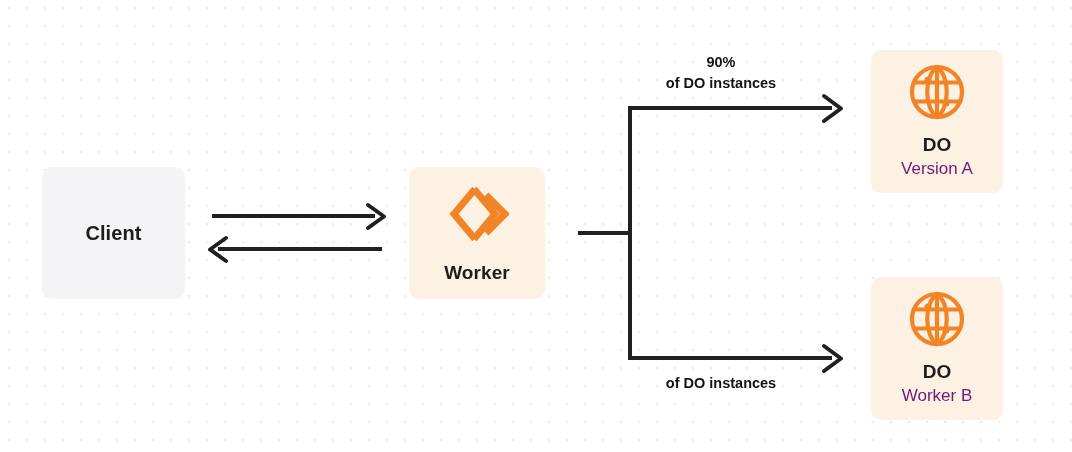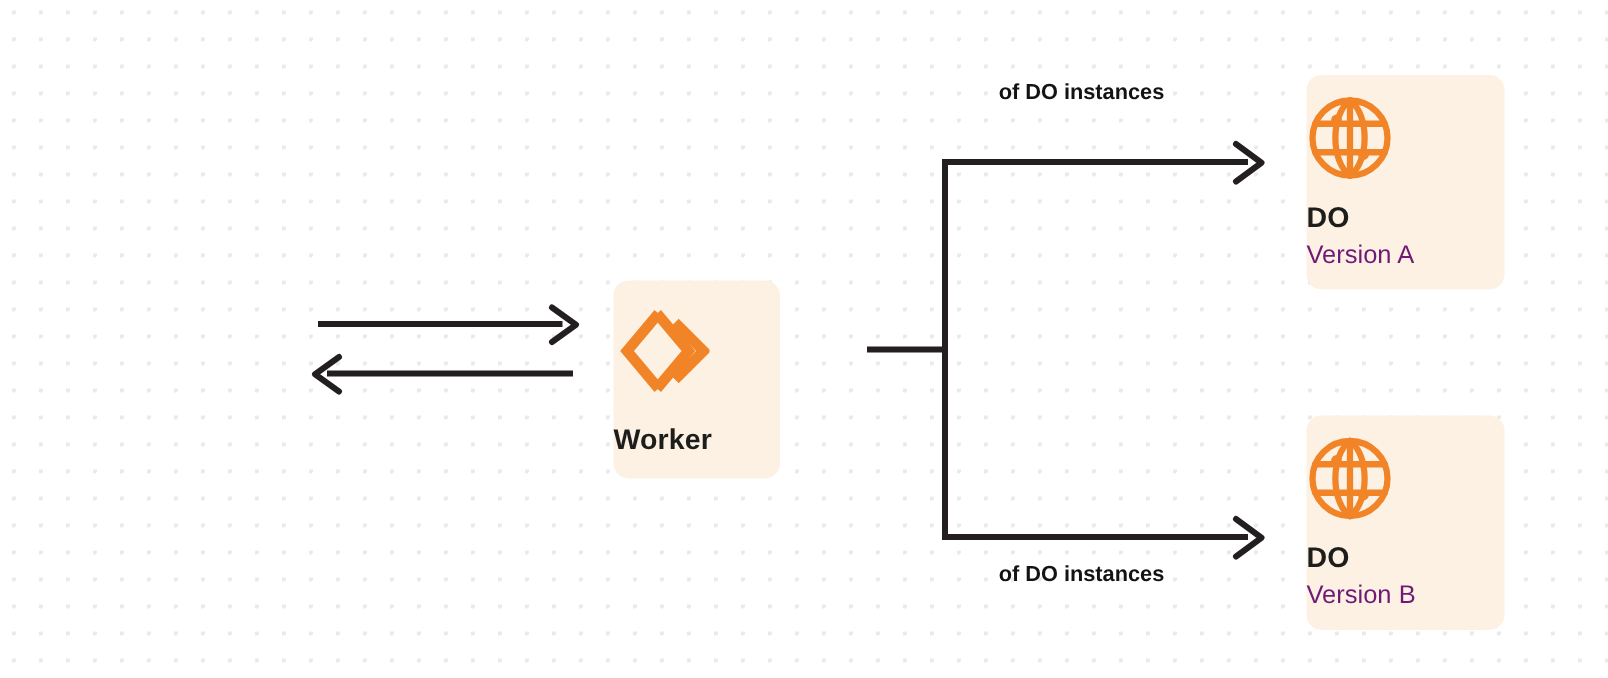--- a/index.html
+++ b/index.html
@@ -25,39 +25,38 @@
     background-position: 8px 7px;
   }
 
   
   .node {
     position: absolute;
     box-sizing: border-box;
     border-radius: 10px;
     display: flex;
     flex-direction: column;
-    align-items: flex-start;
+    align-items: center;
     justify-content: center;
   }
 
   .node-client {
     left: 42px;
     top: 167px;
     width: 143px;
     height: 132px;
     background-color: #f4f4f7;
   }
 
   .node-worker {
     left: 409px;
     top: 167px;
-    width: 111px;
+    width: 136px;
     height: 132px;
     background-color: #fdf1e4;
-    margin-top: 20px;
   }
 
   .node-do-a {
     left: 871px;
     top: 50px;
     width: 132px;
     height: 143px;
     background-color: #fdf1e4;
   }
 
@@ -171,20 +170,23 @@
       <line x1="628" y1="108" x2="832" y2="108" stroke="#231f20" stroke-width="4" stroke-linecap="butt"></line>
       <polyline points="824,96 841,108.5 824,121" fill="none" stroke="#231f20" stroke-width="4" stroke-linecap="round" stroke-linejoin="round"></polyline>
     </g>
 
     <g>
       <line x1="628" y1="358" x2="832" y2="358" stroke="#231f20" stroke-width="4" stroke-linecap="butt"></line>
       <polyline points="824,346 841,358.5 824,371" fill="none" stroke="#231f20" stroke-width="4" stroke-linecap="round" stroke-linejoin="round"></polyline>
     </g>
   </svg>
 
+  <div class="node node-client">
+    <div class="node-title node-title-client">Client</div>
+  </div>
 
   <div class="node node-worker">
     <span class="node-icon icon-worker">
       <svg width="64" height="64" viewBox="0 0 64 64" aria-hidden="true">
 
         <polyline points="30,7 9,32 30,57" fill="none" stroke="#f28428" stroke-width="7" stroke-linecap="butt" stroke-linejoin="miter"></polyline>
 
         <polyline points="29,7 50,32 29,57" fill="none" stroke="#f28428" stroke-width="7" stroke-linecap="butt" stroke-linejoin="miter"></polyline>
 
         <polyline points="41,13 60,32 41,51" fill="none" stroke="#f28428" stroke-width="7" stroke-linecap="butt" stroke-linejoin="miter"></polyline>
@@ -221,24 +223,25 @@
           <line x1="6" y1="19.5" x2="52" y2="19.5"></line>
           <line x1="6" y1="38.5" x2="52" y2="38.5"></line>
           <path d="M29 4 C 16 13, 16 45, 29 54"></path>
           <path d="M29 4 C 42 13, 42 45, 29 54"></path>
         </g>
         <circle cx="20" cy="17" r="3.6" fill="#f28428"></circle>
         <circle cx="38" cy="40" r="3.6" fill="#f28428"></circle>
       </svg>
     </span>
     <div class="node-title">DO</div>
-    <div class="node-subtitle">Version B</div>
+    <div class="node-subtitle">Worker B</div>
   </div>
 
   <div class="edge-label edge-label-top">
+    <span class="pct">90%</span>
     <span class="desc">of DO instances</span>
   </div>
 
   <div class="edge-label edge-label-bottom">
     <span class="desc">of DO instances</span>
   </div>
 
 </div>
 
 </body></html>

